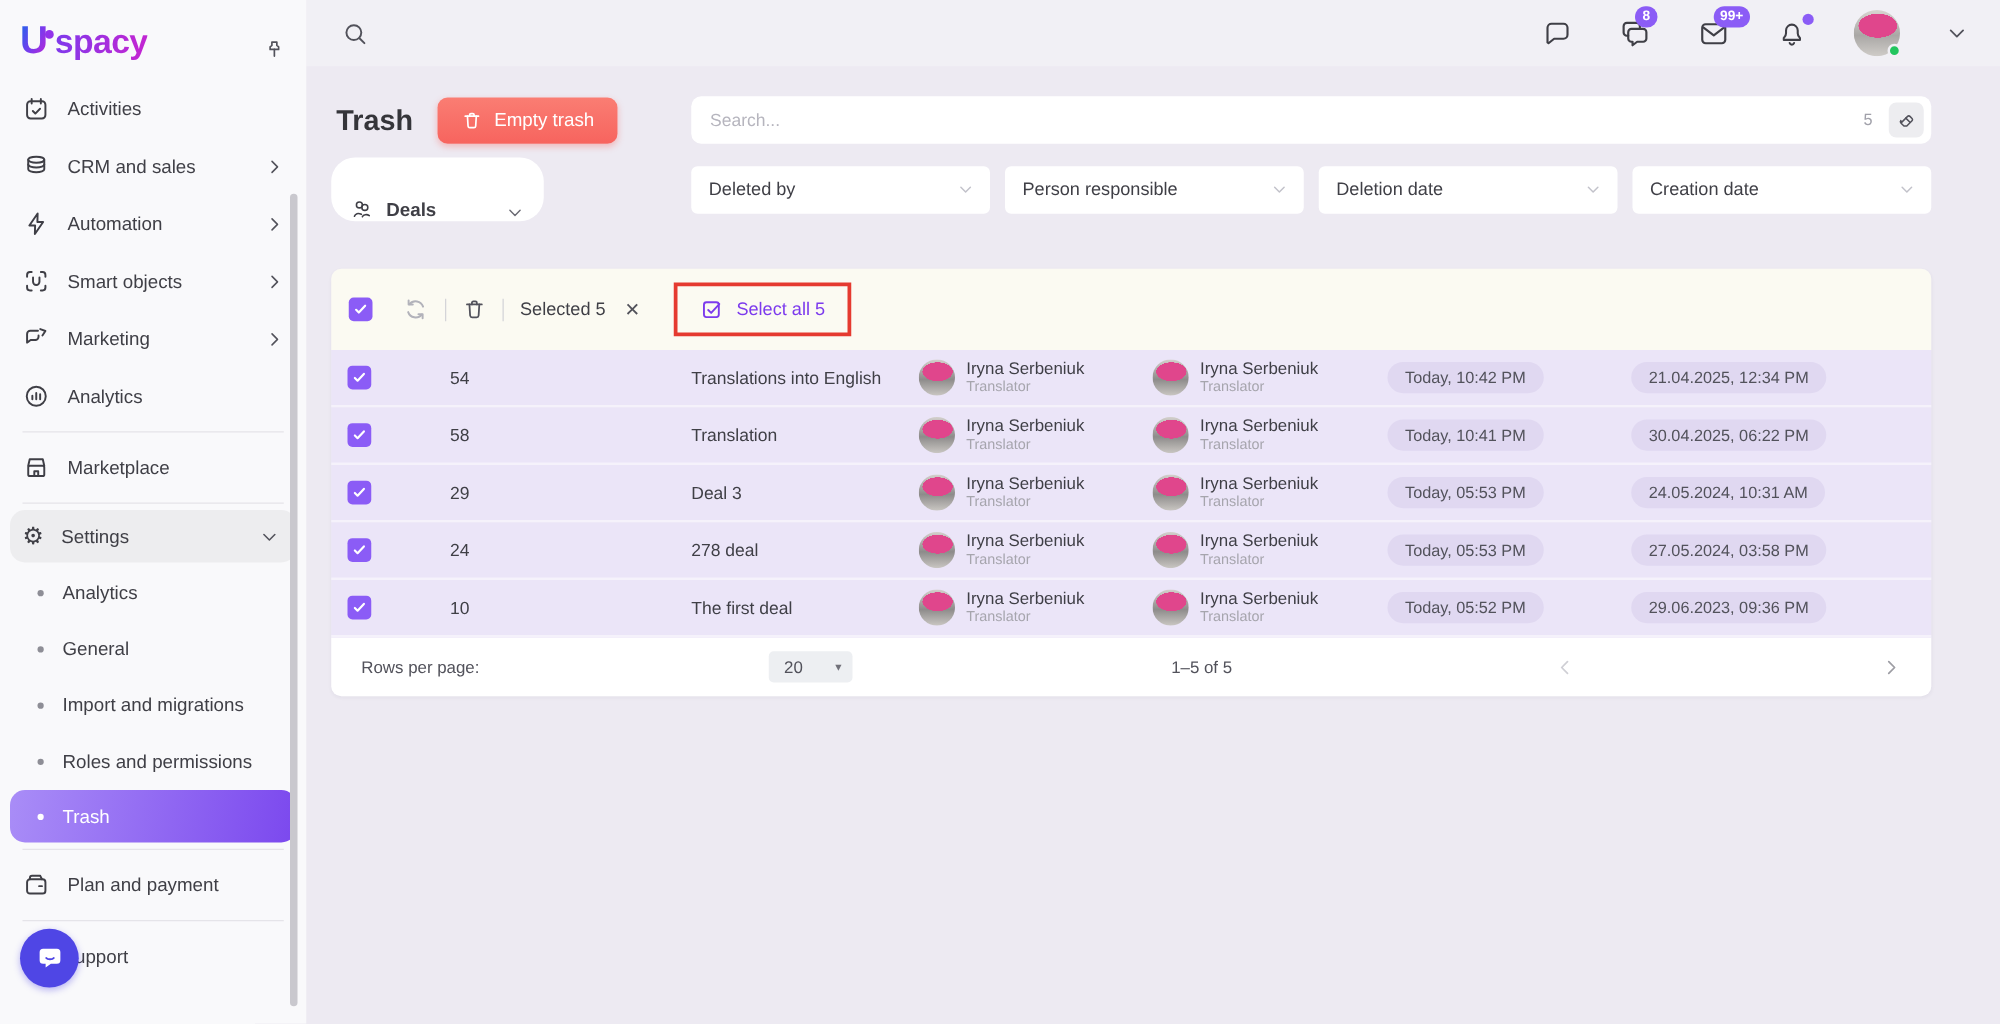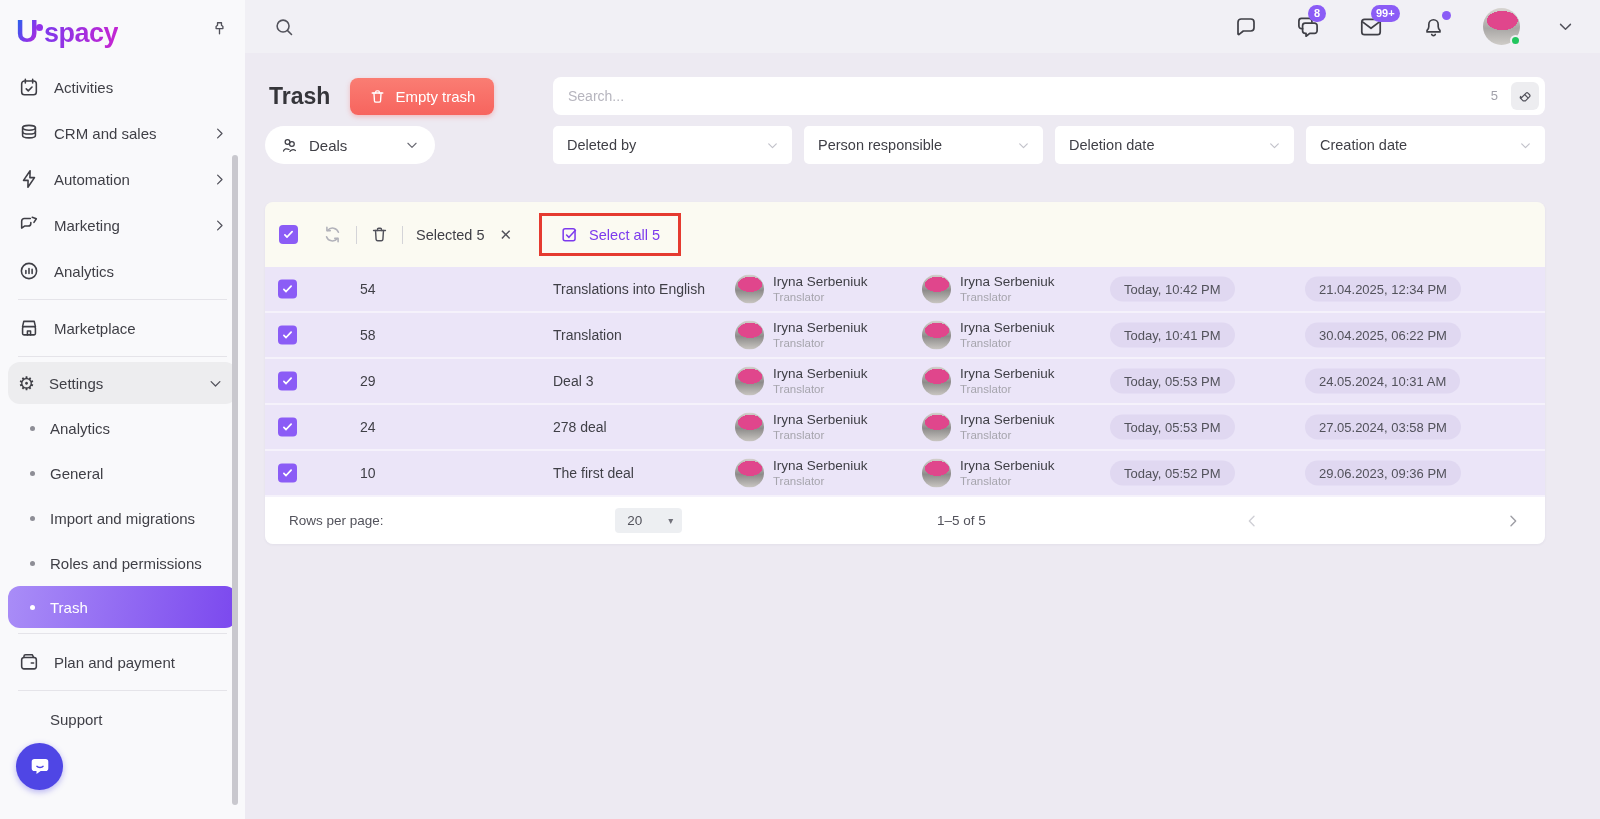--- a/index.html
+++ b/index.html
@@ -15,21 +15,21 @@
 
   
   .sidebar {
     position:absolute; left:0; top:0; width:245px; height:819px;
     background:#f9f9fb; z-index:2;
   }
   .sb-scroll {
     position:absolute; left:232px; top:155px; width:6px; height:650px;
     background:#c9c8ce; border-radius:3px;
   }
-  .logo-row { display:flex; align-items:flex-start; padding:14px 16px 6px 16px; }
+  .logo-row { display:flex; align-items:flex-end; padding:14px 16px 6px 16px; }
   .logo { font-size:27px; font-weight:bold; letter-spacing:-0.5px; cursor:pointer; }
   .logo-u {
     font-size:31px;
     background:linear-gradient(120deg,#2563eb 10%,#7c3aed 55%,#c026d3 95%);
     -webkit-background-clip:text; background-clip:text; color:transparent;
   }
   .logo-dot { display:inline-block; width:7px; height:7px; border-radius:50%;
     background:#9333ea; margin:0 1px 14px -2px; vertical-align:middle; }
   .logo-rest {
     background:linear-gradient(100deg,#7c3aed 0%,#c026d3 90%);
@@ -106,23 +106,23 @@
   }
   .search-input::placeholder { color:#b6b5be; }
   .search-count { position:absolute; right:47px; top:11px; font-size:13px; color:#a1a1aa; }
   .eraser-btn {
     position:absolute; right:6px; top:5px; width:28px; height:28px; border-radius:6px;
     background:#ededf0; display:flex; align-items:center; justify-content:center; cursor:pointer;
   }
 
   .filter-row { display:flex; align-items:center; margin-top:11px; }
   .entity-pill {
-    width:170px; height:38px; background:#fff; border-radius:19px;
-    display:flex; align-items:center; gap:10px; padding:0 16px 0 15px;
-    font-size:15px; cursor:pointer;
+    width:170px; height:51px; background:#fff; border-radius:19px;
+    display:flex; align-items:flex-end; gap:10px; padding:0 16px 0 15px;
+    font-size:15px; cursor:pointer;font-weight:bold;
   }
   .entity-pill .chev { margin-left:auto; }
   .filter-group { margin-left:auto; display:flex; gap:12px; }
   .filter-select {
     width:239px; height:38px; background:#fff; border-radius:5px;
     display:flex; align-items:center; justify-content:space-between;
     padding:0 13px 0 14px; font-size:14.5px; color:#3f3f46; cursor:pointer;
   }
 
   
@@ -229,20 +229,32 @@
         </svg>
       <span class="nav-label">Automation</span>
       <span class="chev">
           <svg width="15" height="15" viewBox="0 0 24 24" fill="none" stroke="#52525b" stroke-width="2" stroke-linecap="round" stroke-linejoin="round">
             <path d="M9 5l7 7-7 7"></path>
           </svg>
         </span>
     </div>
     <div class="nav-item">
       <svg width="22" height="22" viewBox="0 0 24 24" fill="none" stroke="#3f3f46" stroke-width="1.7" stroke-linecap="round" stroke-linejoin="round">
+          <path d="M8 4H6.5A2.5 2.5 0 0 0 4 6.5V8M16 4h1.5A2.5 2.5 0 0 1 20 6.5V8M8 20H6.5A2.5 2.5 0 0 1 4 17.5V16M16 20h1.5a2.5 2.5 0 0 0 2.5-2.5V16"></path>
+          <path d="M9.2 8.8v3.7a2.8 2.8 0 0 0 5.6 0V8.8"></path>
+        </svg>
+      <span class="nav-label">Smart objects</span>
+      <span class="chev">
+          <svg width="15" height="15" viewBox="0 0 24 24" fill="none" stroke="#52525b" stroke-width="2" stroke-linecap="round" stroke-linejoin="round">
+            <path d="M9 5l7 7-7 7"></path>
+          </svg>
+        </span>
+    </div>
+    <div class="nav-item">
+      <svg width="22" height="22" viewBox="0 0 24 24" fill="none" stroke="#3f3f46" stroke-width="1.7" stroke-linecap="round" stroke-linejoin="round">
           <path d="M13.5 5H6.8A2.8 2.8 0 0 0 4 7.8v7.6l3.1-2.3h4.1a2.8 2.8 0 0 0 2.8-2.8V9.2"></path>
           <path d="M15.5 3.6L20 5.2l-2.6 3.9"></path>
         </svg>
       <span class="nav-label">Marketing</span>
       <span class="chev">
           <svg width="15" height="15" viewBox="0 0 24 24" fill="none" stroke="#52525b" stroke-width="2" stroke-linecap="round" stroke-linejoin="round">
             <path d="M9 5l7 7-7 7"></path>
           </svg>
         </span>
     </div>

